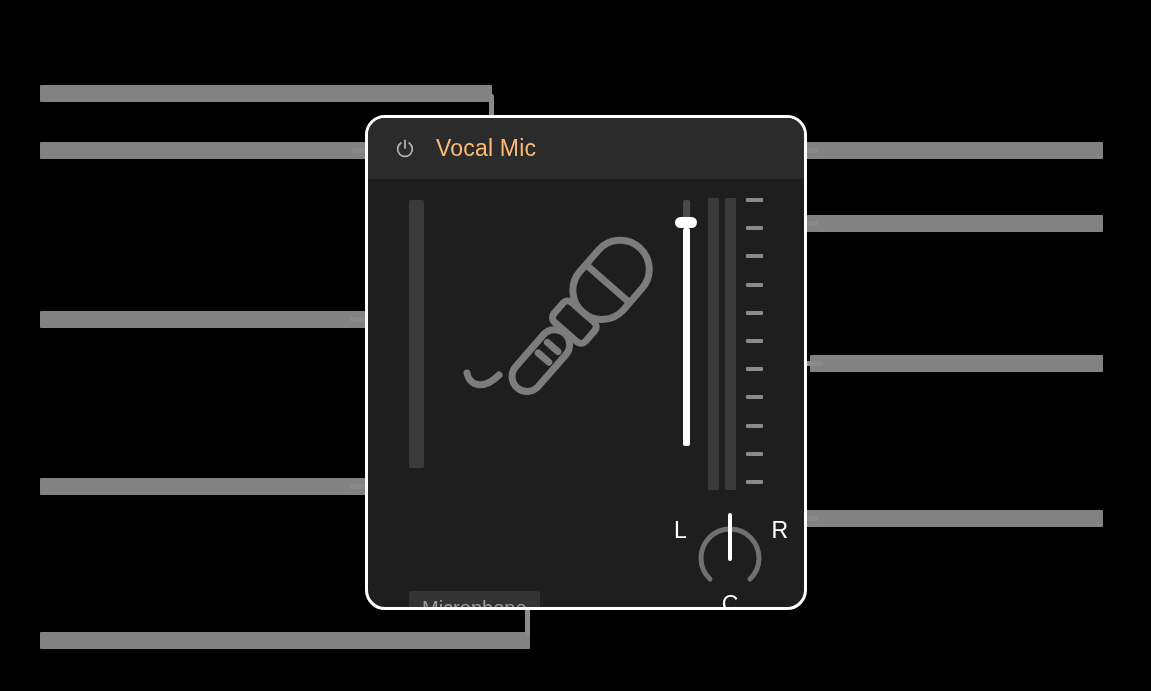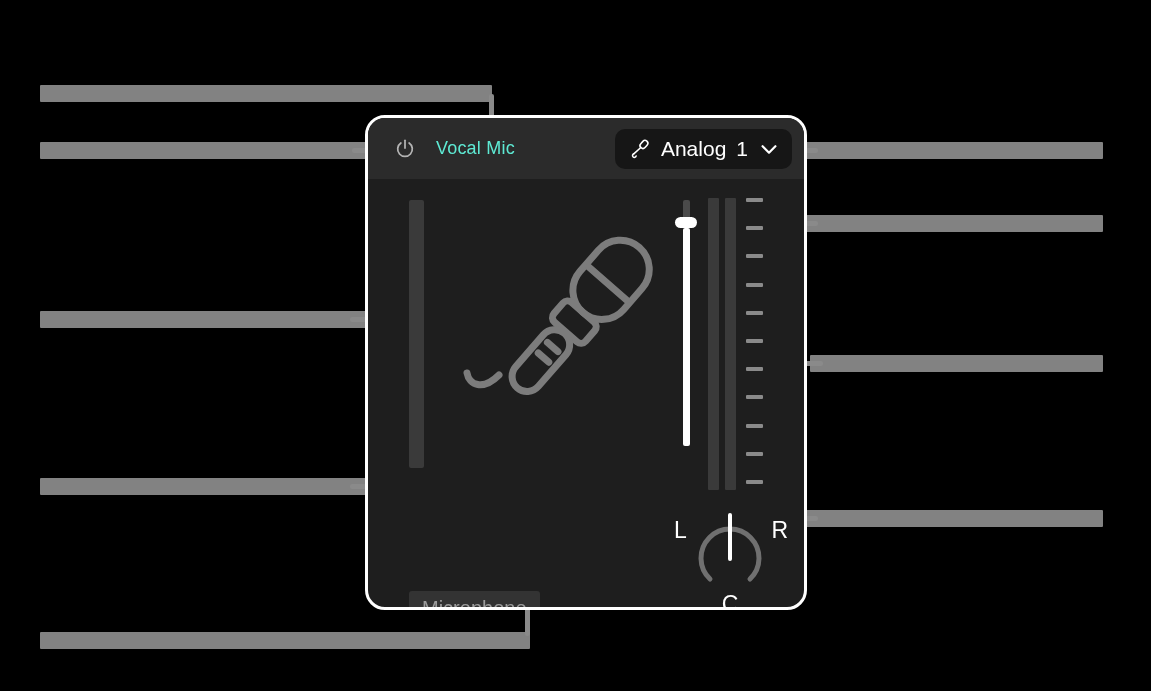--- a/index.html
+++ b/index.html
@@ -20,21 +20,21 @@
     background:#1e1e1e;border:3px solid #ffffff;border-radius:20px;
     box-sizing:border-box;overflow:hidden;
   }
   #header{
     position:absolute;left:0;top:0;right:0;height:61px;
     background:#2b2b2b;display:flex;align-items:center;padding:0 12px 0 26px;
     box-sizing:border-box;
   }
   #power-icon{width:22px;height:22px;flex:0 0 auto;position:relative;}
   #title{
-    color:#5eead4;font-size:18px;margin-left:20px;white-space:nowrap;
+    color:#fdba74;font-size:23px;margin-left:20px;white-space:nowrap;
     letter-spacing:0.2px;
   }
   #source-pill{
     margin-left:auto;background:#161616;border-radius:10px;height:40px;
     display:flex;align-items:center;padding:0 12px 0 14px;gap:10px;
   }
   #source-pill .lbl{color:#ffffff;font-size:21px;white-space:nowrap;}
   #source-pill .num{color:#ffffff;font-size:21px;}
 
   #body{position:absolute;left:0;top:61px;right:0;bottom:0;}
@@ -118,36 +118,20 @@
 
       <div id="power-icon">
         <svg width="22" height="22" viewBox="0 0 24 24" fill="none" stroke="#b4b4b4" stroke-width="1.9" stroke-linecap="round">
           <path d="M7.5 5.5a8 8 0 1 0 9 0"></path>
           <line x1="12" y1="2.5" x2="12" y2="11"></line>
         </svg>
       </div>
 
       <div id="title">Vocal Mic</div>
 
-      <div id="source-pill">
-        <span style="display:flex;">
-          <svg width="22" height="22" viewBox="0 0 24 24" fill="none" stroke="#ffffff" stroke-width="1.7" stroke-linecap="round" stroke-linejoin="round">
-            <rect x="13.2" y="2.2" width="6.2" height="9.6" rx="3.1" transform="rotate(42 16.3 7)"></rect>
-            <path d="M12.6 10.6 5.2 17.3"></path>
-            <path d="M5.2 17.3a2 2 0 1 0 2.6 2.3"></path>
-          </svg>
-        </span>
-        <span class="lbl">Analog</span>
-        <span class="num">1</span>
-        <span style="display:flex;">
-          <svg width="22" height="22" viewBox="0 0 24 24" fill="none" stroke="#ffffff" stroke-width="2.4" stroke-linecap="round" stroke-linejoin="round">
-            <polyline points="5,9 12,16 19,9"></polyline>
-          </svg>
-        </span>
-      </div>
     </div>
 
     <div id="body">
 
       <div id="gain-strip"></div>
 
       <div id="mic-art">
         <svg width="215" height="175" viewBox="0 0 215 175" fill="none" stroke="#7c7c7c" stroke-width="7" stroke-linecap="round" stroke-linejoin="round">
           <g transform="rotate(41 107 87)">
             <rect x="82" y="-14" width="58" height="86" rx="29"></rect>

